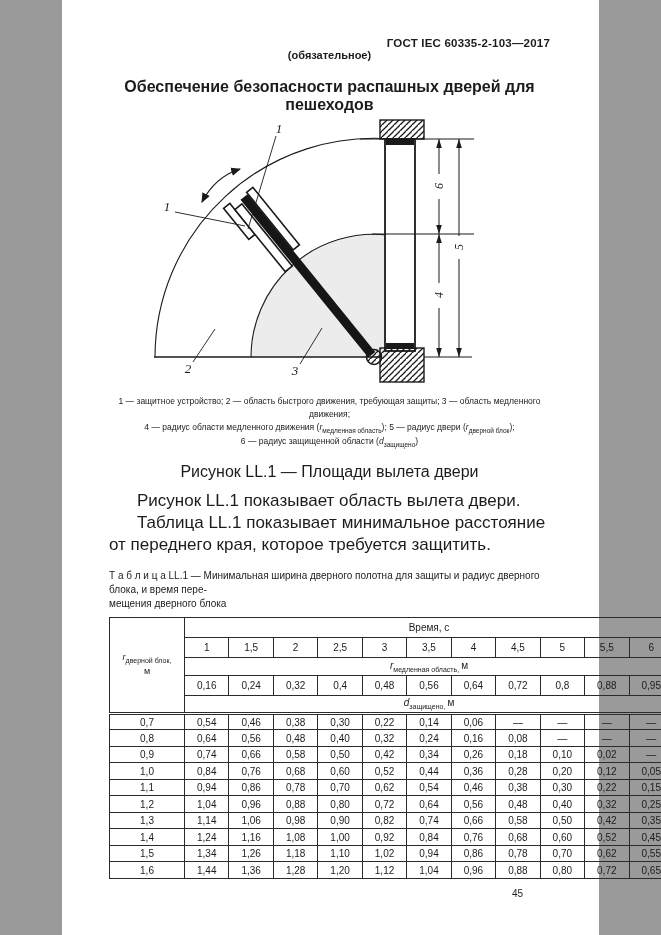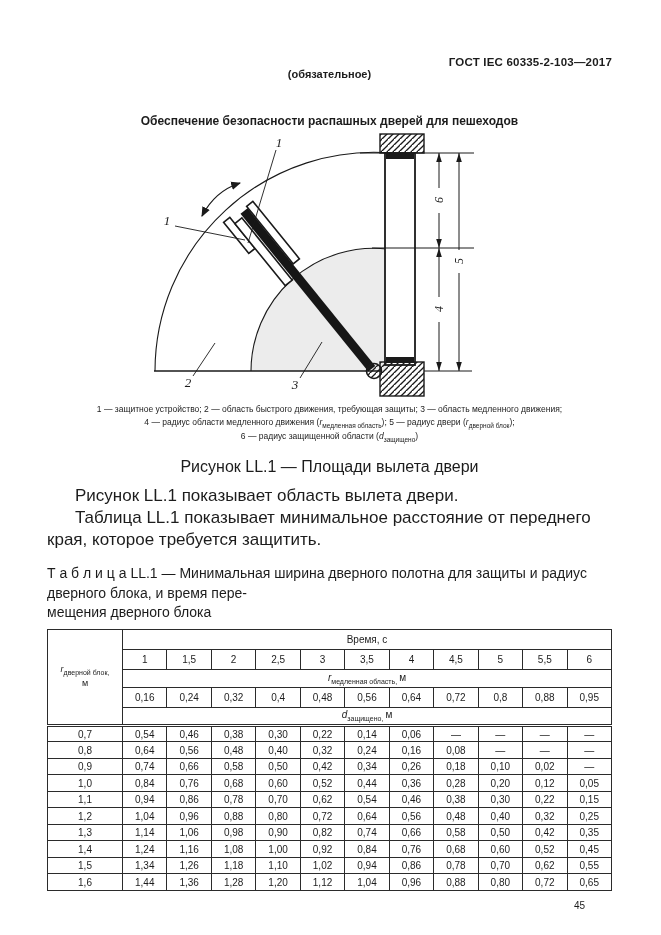--- a/index.html
+++ b/index.html
@@ -1,42 +1,42 @@
 <!DOCTYPE html>
 <html lang="ru"><head>
 <meta charset="utf-8">
 <style>
   html,body { margin:0; padding:0; background:#9a9a9a; }
   .page {
-    width:661px; height:935px; background:#ffffff; margin:0 auto;
+    width:537px; height:935px; background:#ffffff; margin:0 auto;
     position:relative; box-sizing:border-box;
-    padding:56px 49px 0 47px;
+    padding:37px 49px 0 47px;
     font-family:"Liberation Sans", sans-serif; color:#1c1c1c;
   }
   .doc-header { text-align:right; font-weight:bold; font-size:11.5px; letter-spacing:0.2px; }
   .appendix   { text-align:center; font-weight:bold; font-size:11px; margin-top:17px; line-height:1.2; }
   .appendix2  { text-align:center; font-weight:bold; font-size:11px; line-height:1.2; }
-  .sec-title  { text-align:center; font-weight:bold; font-size:12px; margin-top:33px; }
+  .sec-title  { text-align:center; font-weight:bold; font-size:16px; margin-top:16px; }
 
   .figure-block { text-align:center; margin-top:5px; }
   svg.figure { width:340px; height:265px; position:relative; left:-18px; }
   svg.figure text { font-family:"Liberation Serif", serif; font-style:italic; fill:#1a1a1a; }
   svg.figure text.lbl { font-size:13px; }
   svg.figure text.dim { font-size:12px; }
 
-  .legend { font-size:8.5px; text-align:center; line-height:1.5; margin-top:1px; color:#222; }
+  .legend { font-size:8.5px; text-align:center; line-height:1.5; margin-top:7px; color:#222; }
   .legend i { font-style:italic; }
   .legend sub { font-size:6.5px; }
 
   .fig-caption { text-align:center; font-size:16px; margin-top:13px; }
 
   .para { font-size:17px; line-height:1.3; text-indent:28px; margin:0; }
   .para.first { margin-top:9px; }
 
-  .tbl-caption { font-size:14px; line-height:1.4; margin-top:13px; }
+  .tbl-caption { font-size:10px; line-height:1.4; margin-top:13px; }
 
   table.ll1 { border-collapse:collapse; table-layout:fixed; width:565px; margin-top:6px; font-size:10px; }
   table.ll1 th, table.ll1 td {
     border:1px solid #2b2b2b; text-align:center; vertical-align:middle;
     font-weight:normal; padding:1px 0; overflow:hidden;
   }
   table.ll1 thead tr { height:20px; }
   table.ll1 thead tr.subhead { height:18px; }
   table.ll1 tbody tr { height:16.5px; }
   table.ll1 tbody tr:first-child td { border-top:3px double #2b2b2b; }

